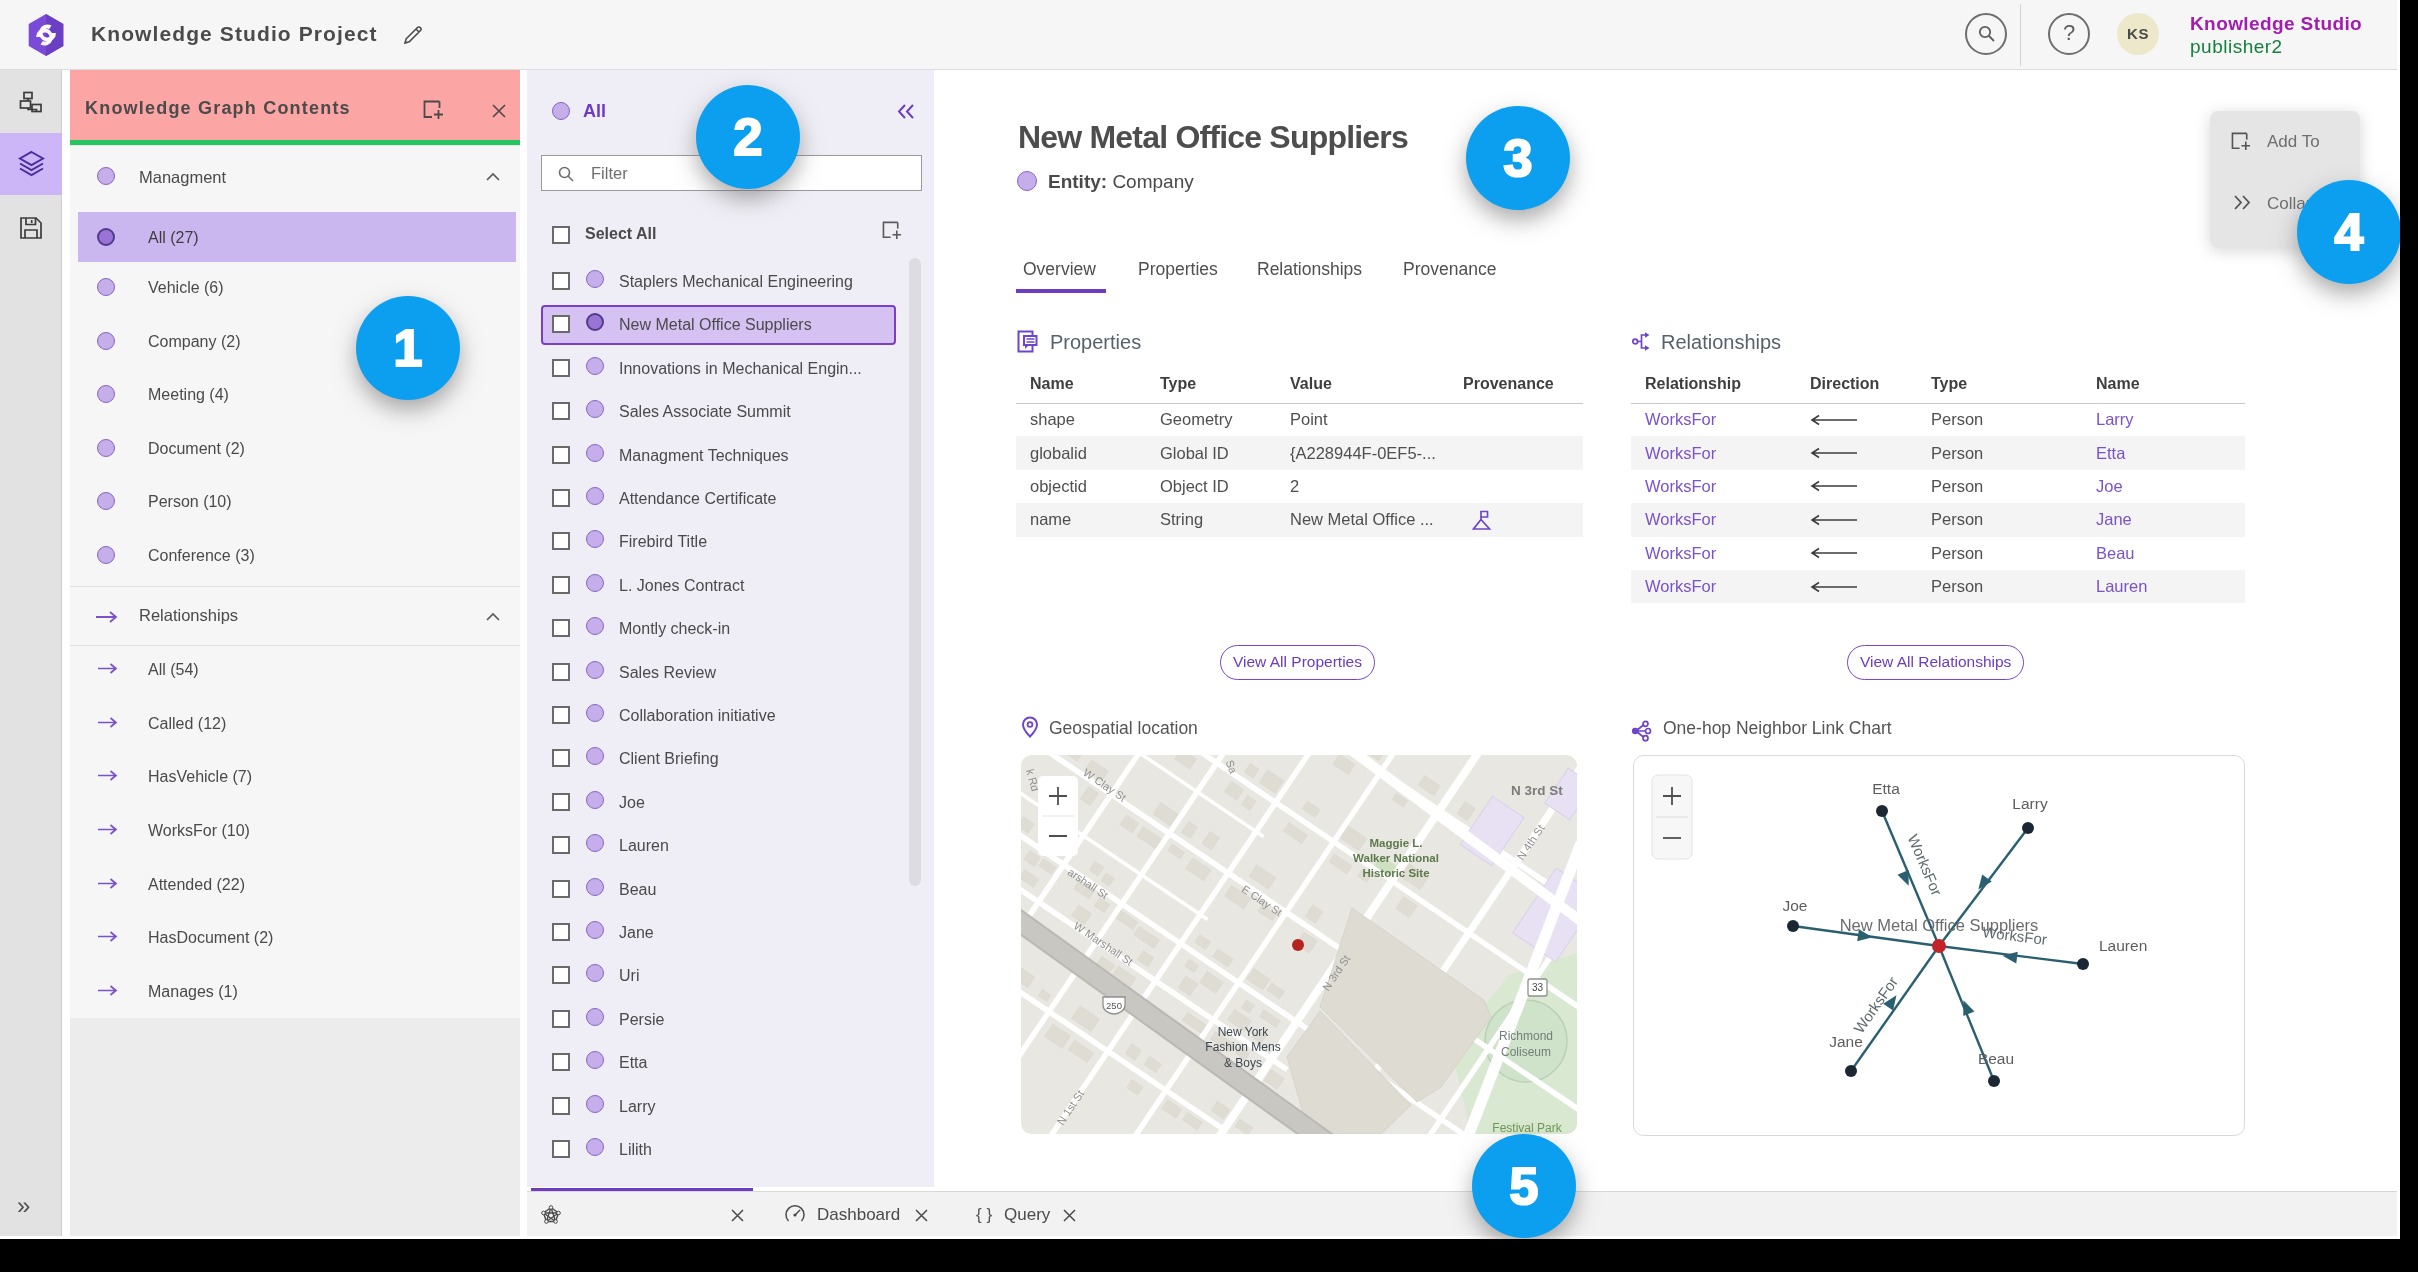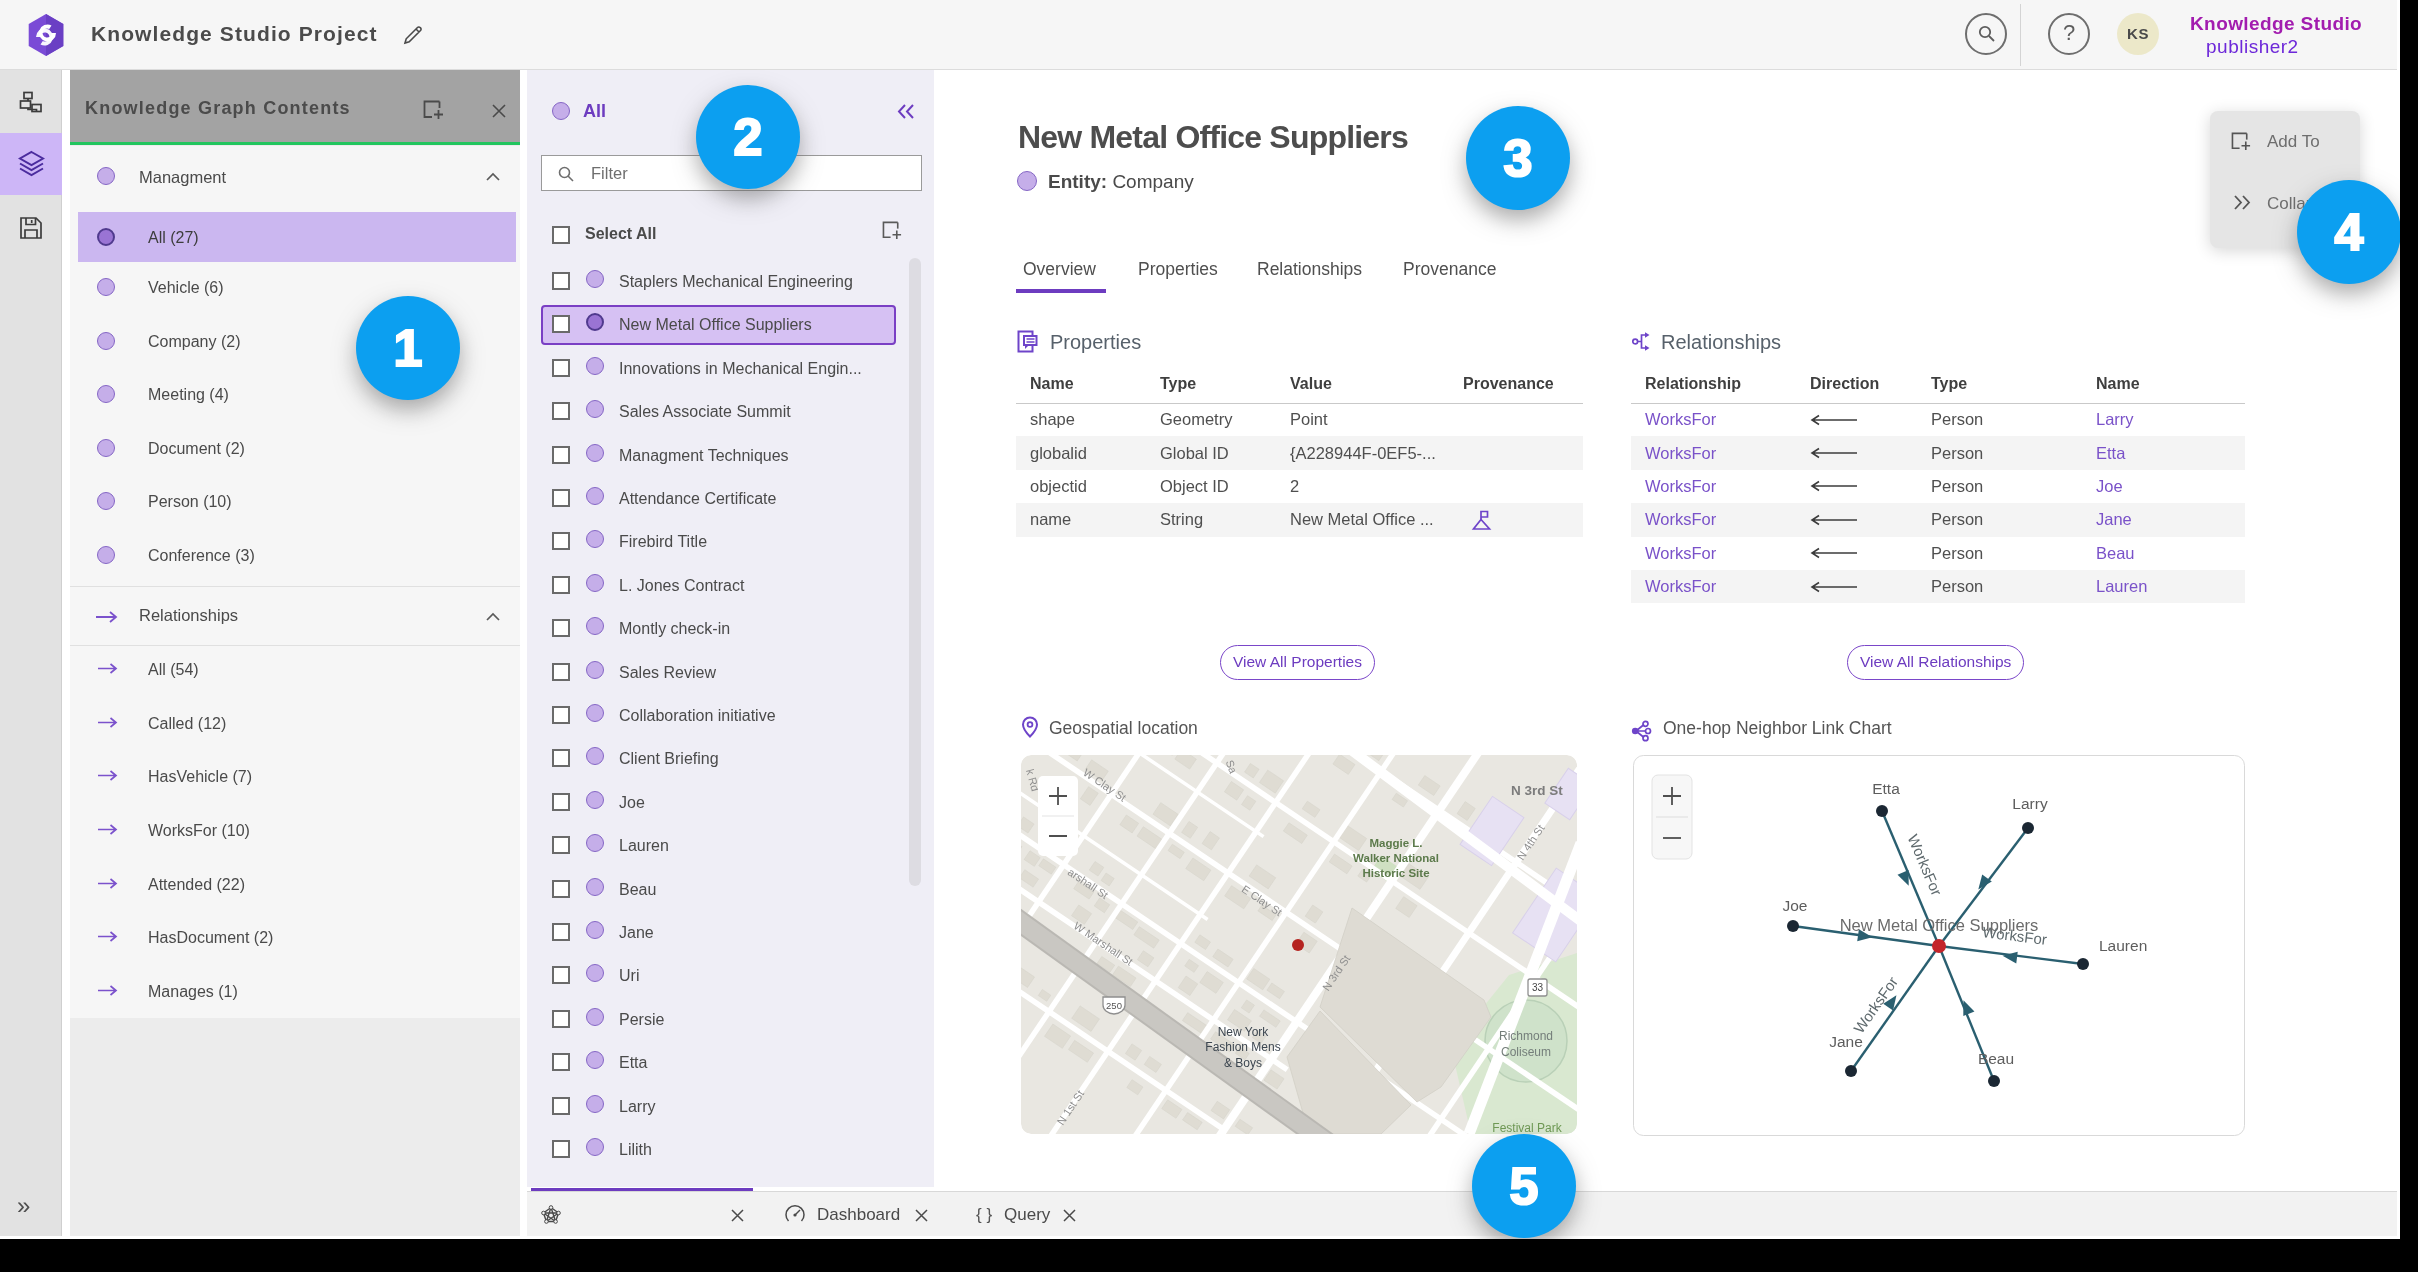--- a/index.html
+++ b/index.html
@@ -6,27 +6,27 @@
   html,body { width:2418px; height:1272px; background:#000; font-family:"Liberation Sans",sans-serif; overflow:hidden; }
   #app { position:relative; width:2418px; height:1272px; background:#000; }
   #screen { position:absolute; left:0; top:0; width:2400px; height:1238px; background:#fff; overflow:hidden; }
   .abs { position:absolute; }
   
   #topbar { position:absolute; left:0; top:0; width:2400px; height:70px; background:#f6f6f6; border-bottom:1px solid #dcdcdc; }
   #title { position:absolute; left:91px; top:22px; font-size:21px; font-weight:bold; color:#4b4b4b; letter-spacing:1.1px;}
   .circbtn { position:absolute; width:42px; height:42px; border:2px solid #6e6e6e; border-radius:50%; top:13px; }
   #avatar { position:absolute; left:2117px; top:13px; width:42px; height:42px; border-radius:50%; background:#ece8c9; text-align:center; line-height:42px; font-size:15px; font-weight:bold; color:#4a4a4a; letter-spacing:0.5px;}
   #whoname { position:absolute; left:2190px; top:13px; font-size:19px; font-weight:bold; color:#a21caf; letter-spacing:0.4px; }
-  #whosub  { position:absolute; left:2190px; top:36px; font-size:19px; color:#6d28d9; letter-spacing:0.5px;margin-left:16px; }
+  #whosub  { position:absolute; left:2190px; top:36px; font-size:19px; color:#15803d; letter-spacing:0.5px; }
   
   #sidebar { position:absolute; left:0; top:70px; width:62px; height:1168px; background:#e2e2e2; border-right:1px solid #cfcfcf; }
   #sideactive { position:absolute; left:0; top:63px; width:62px; height:62px; background:#cdb6f7; }
   
   #p1 { position:absolute; left:70px; top:70px; width:450px; height:1168px; background:#ececec; }
-  #p1head { position:absolute; left:0; top:0; width:450px; height:75px; background:#a3a3a3; border-bottom:3px solid #22c55e;text-align:center; }
+  #p1head { position:absolute; left:0; top:0; width:450px; height:75px; background:#fca5a5; border-bottom:5px solid #22c55e;text-align:center; }
   #p1head .t { position:absolute; left:15px; top:28px; font-size:18px; font-weight:bold; color:#4b4b4b; letter-spacing:1.2px; }
   #p1body { position:absolute; left:0; top:76px; width:450px; height:872px; background:#f6f6f6; }
   .row1 { position:absolute; left:0; width:450px; height:53px; }
   .row1 .lbl { position:absolute; left:78px; top:17px; font-size:16px; color:#4a4a4a; }
   .circ { border-radius:50%; position:absolute; }
   .c-light { background:#c5aee9; border:1.5px solid #8566c5; }
   .c-dark  { background:#9a74d4; border:2px solid #503a8e; }
   #p1hl { position:absolute; left:8px; top:66px; width:438px; height:50px; background:#cbb7f0; }
   
   #p2 { position:absolute; left:527px; top:70px; width:407px; height:1117px; background:#efeef6; }

